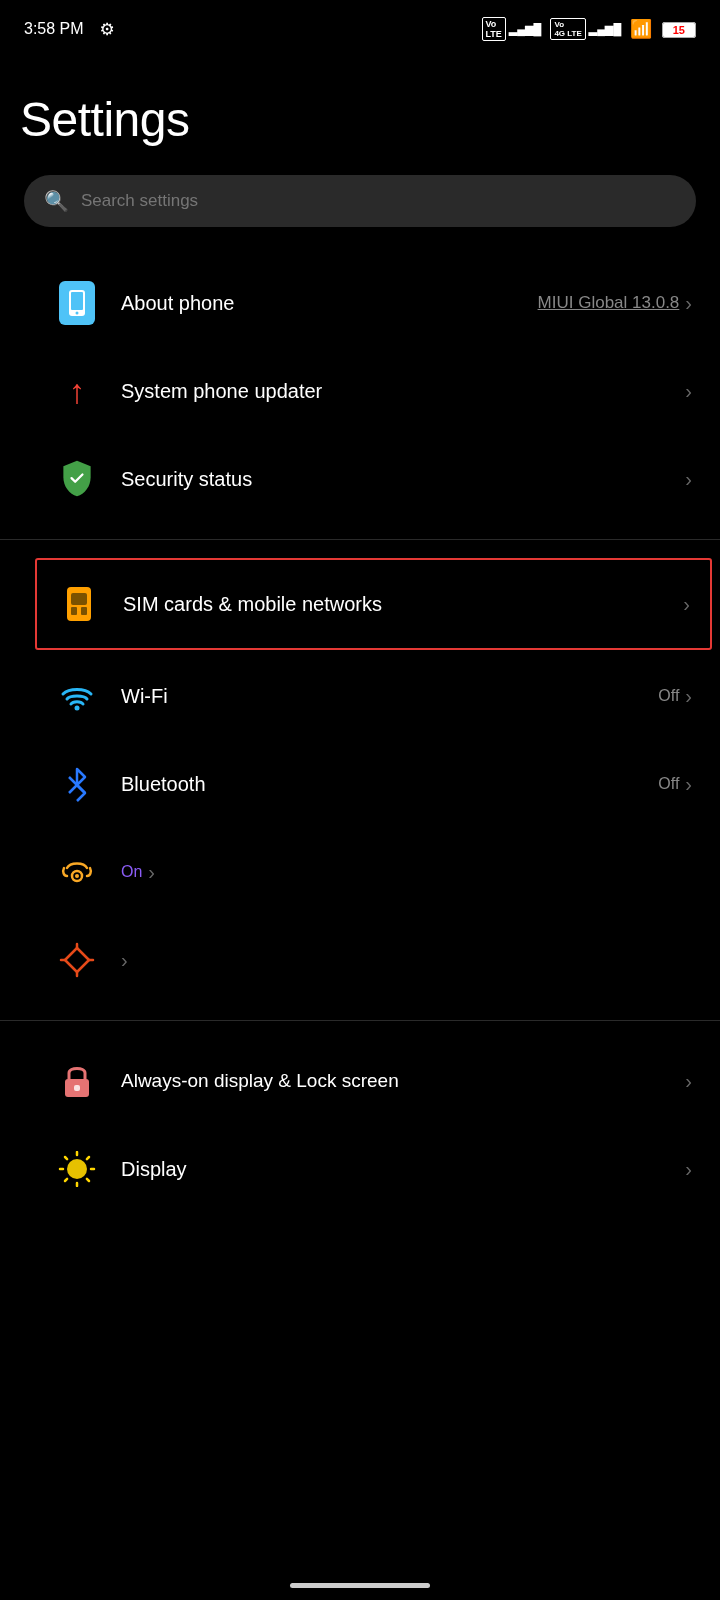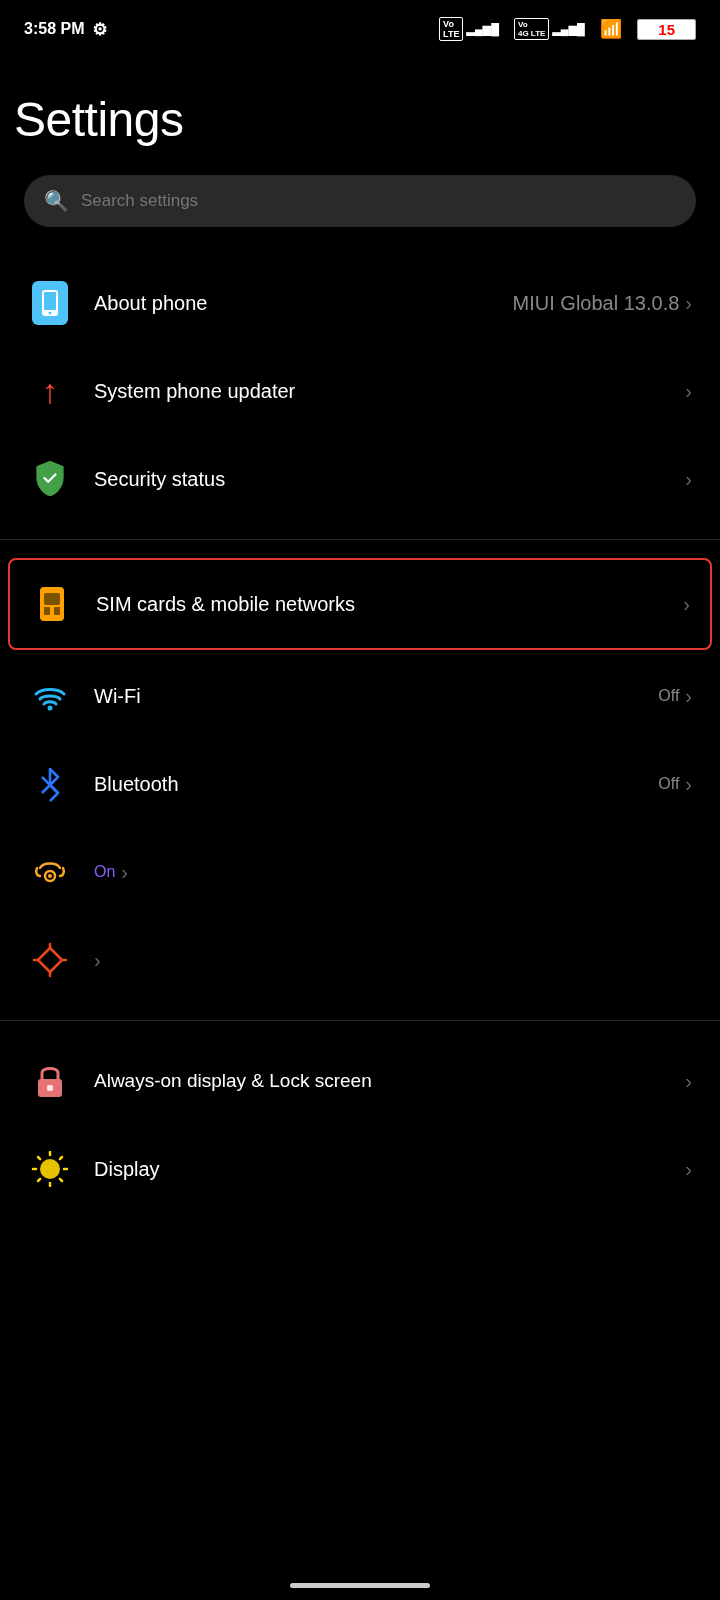--- a/index.html
+++ b/index.html
@@ -18,29 +18,29 @@
     .status-bar {
       display: flex;
       justify-content: space-between;
       align-items: center;
       padding: 14px 24px 8px 24px;
       height: 52px;
     }
     .status-left {
       display: flex;
       align-items: center;
-      gap: 8px;
+      gap: 16px;
       font-size: 16px;
-      font-weight: 700;
+      font-weight: 400;
       color: #fff;
     }
     .status-right {
       display: flex;
       align-items: center;
-      gap: 15px;
+      gap: 9px;
       font-size: 13px;
       color: #fff;
     }
     .signal-group {
       display: flex;
       align-items: center;
       gap: 3px;
       font-size: 11px;
       font-weight: 600;
     }
@@ -51,29 +51,29 @@
       padding: 1px 3px;
       font-size: 9px;
       font-weight: 700;
       color: #fff;
       letter-spacing: 0;
     }
     .battery-badge {
       background: #fff;
       color: #f00;
       border-radius: 3px;
-      padding: 1px 20px;
-      font-size: 15px;
+      padding: 1px 10px;
+      font-size: 11px;
       font-weight: 700;
       border: 1.5px solid #aaa;
     }
 
     
     .page-title {
-      padding: 40px 30px 20px 14px;
+      padding: 40px 30px 20px 20px;
       font-size: 48px;
       font-weight: 400;
       color: #fff;
       letter-spacing: -0.5px;
     }
 
     
     .search-bar {
       margin: 8px 24px 24px 24px;
       background: #2a2a2a;
@@ -92,33 +92,34 @@
       border: none;
       outline: none;
       color: #fde047;
       font-size: 17px;
       flex: 1;
     }
 
     
     .settings-section {
       padding: 8px 0;
+      margin-left: 27px;
     }
     .settings-item {
       display: flex;
       align-items: center;
       padding: 22px 28px;
       gap: 22px;
       cursor: pointer;
       position: relative;
       min-height: 80px;
     }
     .settings-item.highlighted {
       border: 2px solid #e53935;
-      border-radius: 8px;
+      border-radius: 3px;
       margin: 2px 8px;
       padding: 22px 20px;
     }
     .item-icon {
       width: 44px;
       height: 44px;
       display: flex;
       align-items: center;
       justify-content: center;
       flex-shrink: 0;
@@ -222,21 +223,21 @@
           <rect x="1" y="0" width="16" height="26" rx="3" fill="white"></rect>
           <rect x="3" y="2" width="12" height="18" rx="1" fill="#4fc3f7"></rect>
           <circle cx="9" cy="23" r="1.5" fill="#4fc3f7"></circle>
         </svg>
       </div>
     </div>
     <div class="item-content">
       <span class="item-label">About phone</span>
     </div>
     <div class="item-right">
-      <span style="color:#888;font-size:20px;">MIUI Global 13.0.8</span>
+      <span style="color:#888;font-size:17px;text-decoration:underline;">MIUI Global 13.0.8</span>
       <span class="chevron">›</span>
     </div>
   </div>
 
   <div class="settings-item">
     <div class="item-icon">
       <span style="color:#f44336;font-size:34px;">↑</span>
     </div>
     <div class="item-content">
       <span class="item-label">System phone updater</span>

